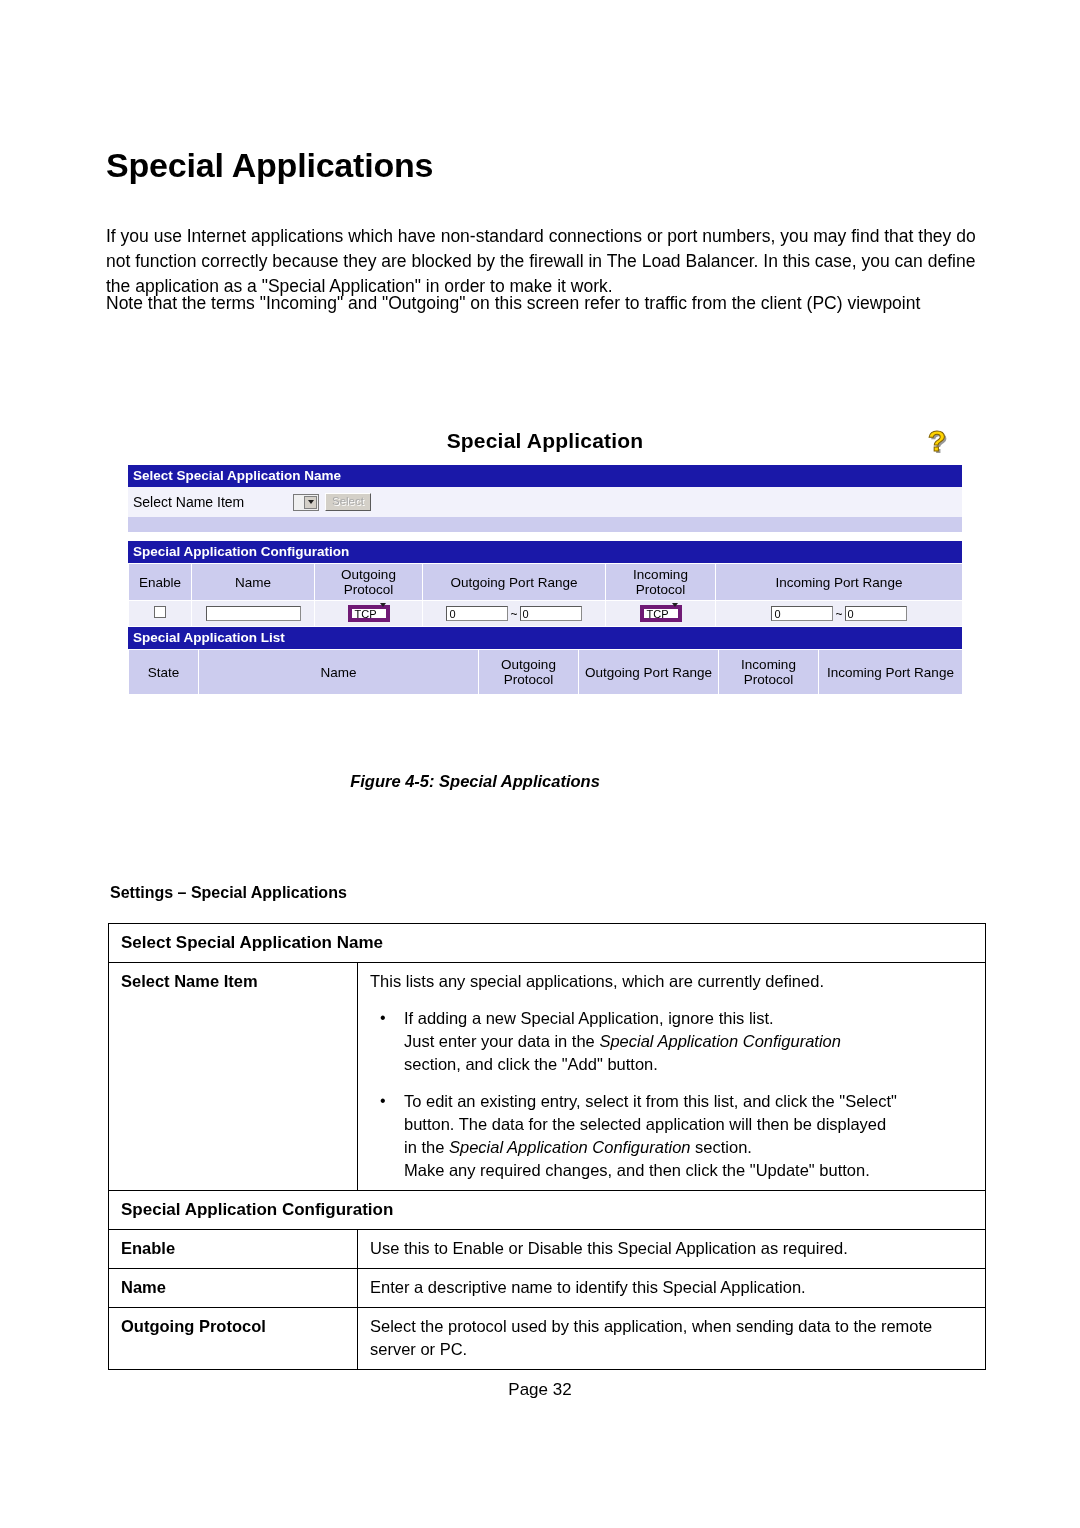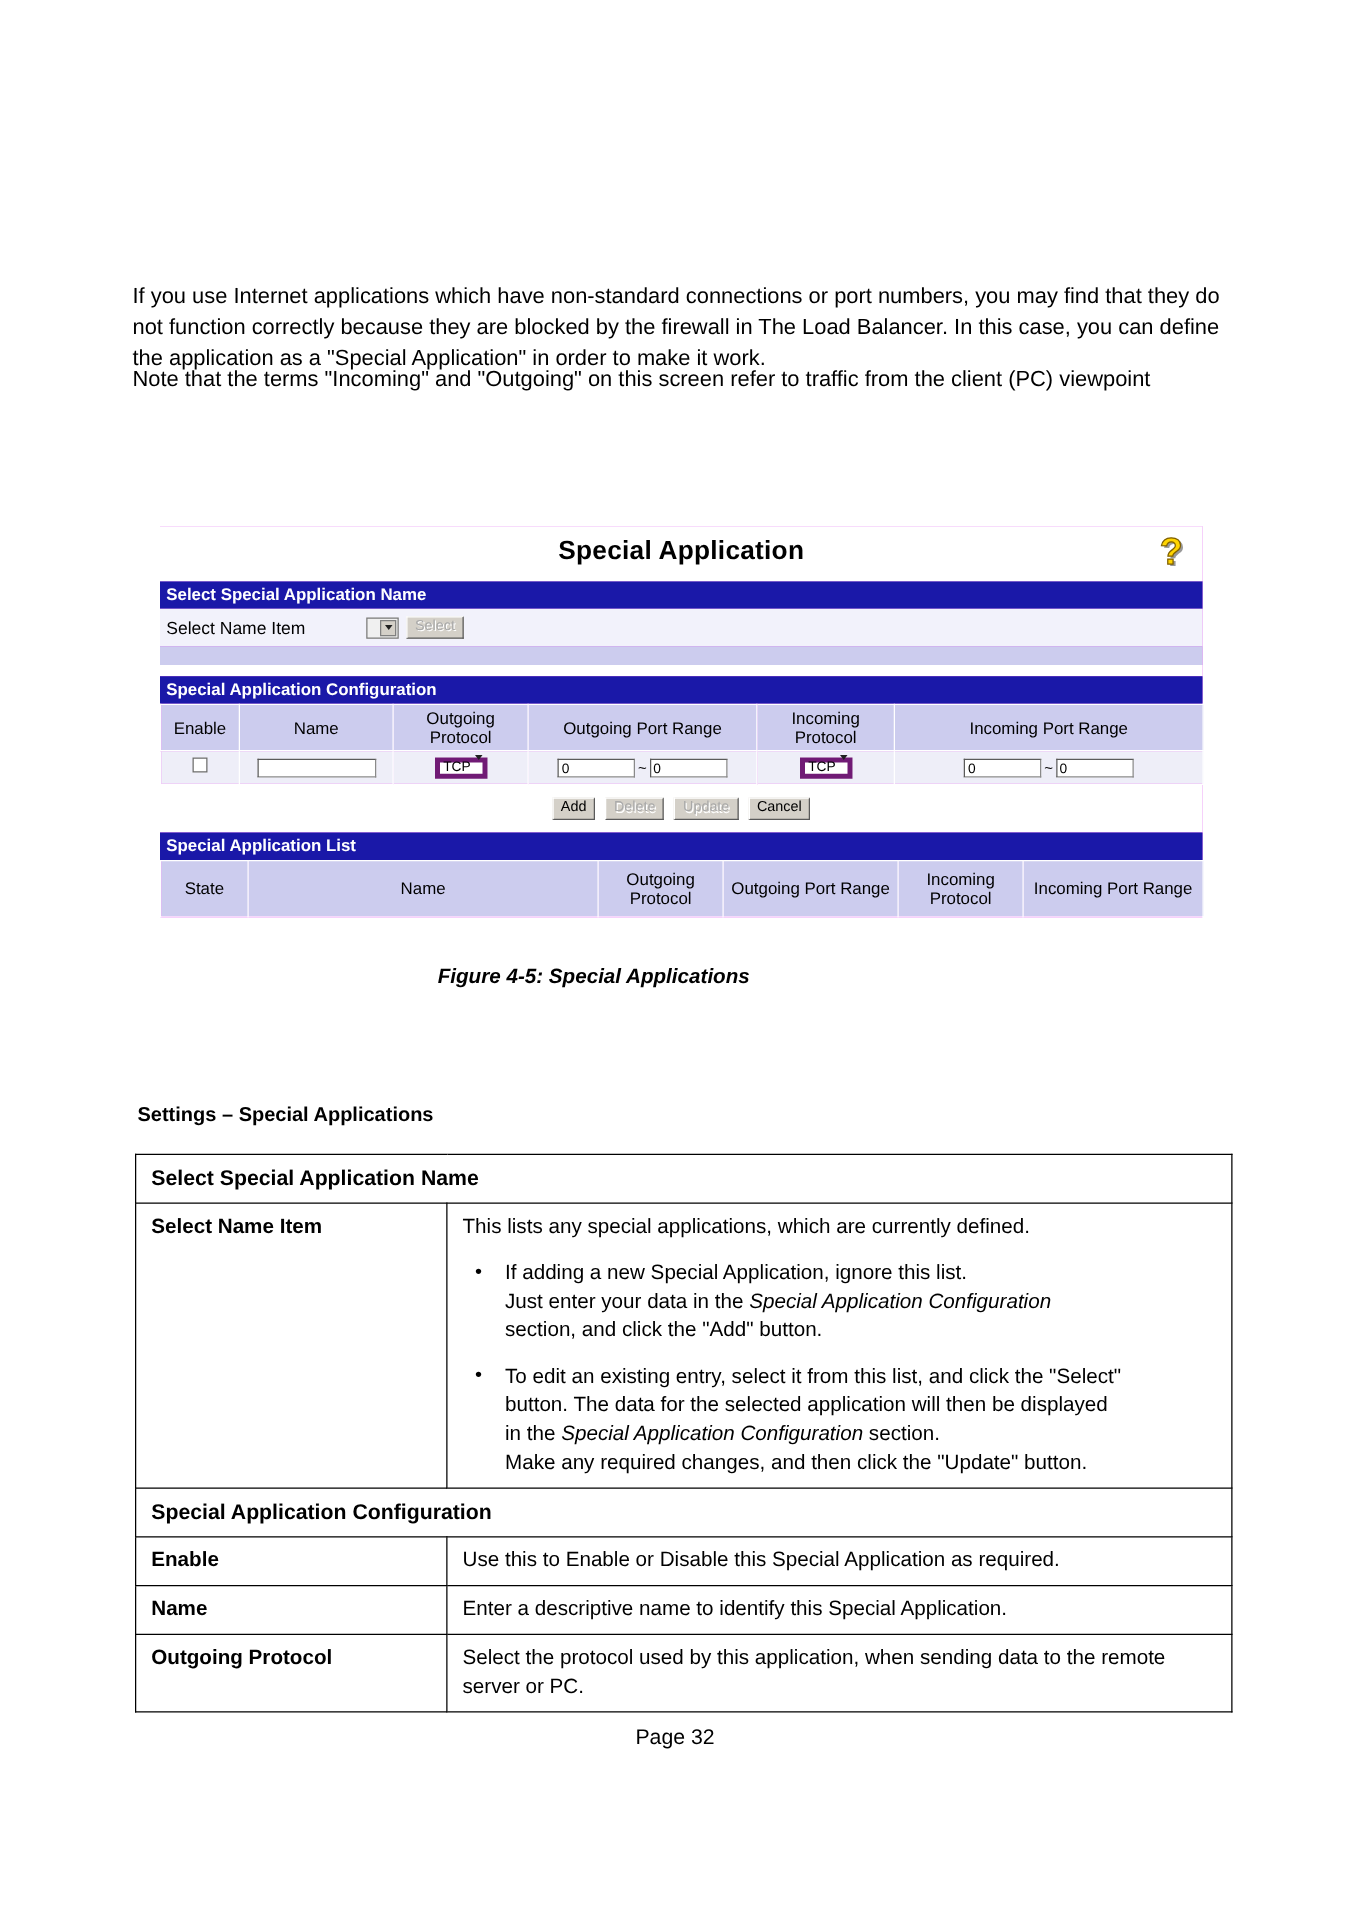--- a/index.html
+++ b/index.html
@@ -43,21 +43,21 @@
   }
   .para-1 { top: 224px; }
   .para-2 { top: 291px; width: 840px; }
 
   
   .ui-shot {
     position: absolute;
     left: 128px;
     top: 421px;
     width: 834px;
-    background: #d946ef;
+    background: #c2410c;
     font-size: 13px;
   }
   .ui-titlebar {
     position: relative;
     height: 44px;
     background: #ffffff;
   }
   .ui-title {
     position: absolute;
     left: 0; right: 0;
@@ -286,20 +286,21 @@
     width: 1080px;
     text-align: center;
     font-size: 17px;
   }
 </style>
 </head>
 <body>
 
 <div class="page">
 
+  <div class="doc-title">Special Applications</div>
 
   <div class="para para-1">If you use Internet applications which have non-standard connections or port numbers, you may find that they do not function correctly because they are blocked by the firewall in The Load Balancer. In this case, you can define the application as a "Special Application" in order to make it work.</div>
   <div class="para para-2">Note that the terms "Incoming" and "Outgoing" on this screen refer to traffic from the client (PC) viewpoint</div>
 
   <div class="ui-shot">
 
     <div class="ui-titlebar">
       <div class="ui-title">Special Application</div>
       <div class="help-icon">
         <svg width="34" height="38" viewBox="0 0 34 38">
@@ -366,23 +367,20 @@
             <span class="arrow-box"><span class="tri-down"></span></span>
           </span>
         </td>
         <td class="cell">
           <span class="txtbox" style="width:62px">0</span><span class="tilde">~</span><span class="txtbox" style="width:62px">0</span>
         </td>
       </tr>
     </tbody>
       </table>
 
-    <div class="ui-buttons">
-      <button class="btn">Add</button><button class="btn disabled">Delete</button><button class="btn disabled">Update</button><button class="btn">Cancel</button>
-    </div>
 
     <div class="ui-bar">Special Application List</div>
 
     <table class="ui-table">
       <colgroup>
         <col style="width:70px">
           <col style="width:280px">
           <col style="width:100px">
         <col style="width:140px">
           <col style="width:100px">

